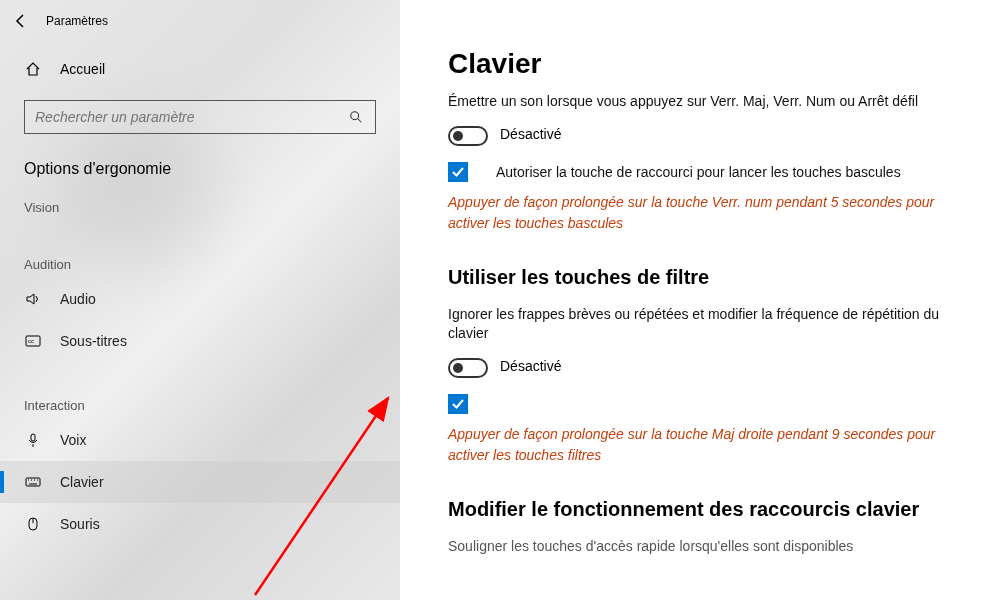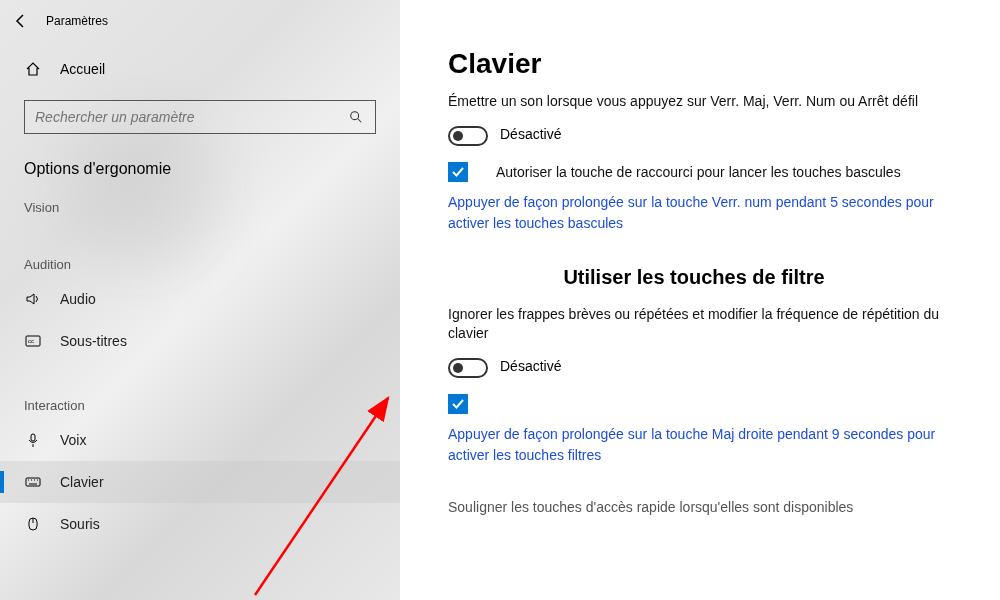--- a/index.html
+++ b/index.html
@@ -154,31 +154,31 @@
       display: flex;
       align-items: center;
       justify-content: center;
       flex-shrink: 0;
       cursor: pointer;
     }
     .checkbox svg { width: 14px; height: 14px; }
     .checkbox-text { font-size: 14px; color: #111; padding-top: 1px; }
     .subtext {
       font-size: 14px;
-      color: #1d4ed8;
+      color: #c2410c;
       line-height: 1.5;
       margin-bottom: 32px;
       max-width: 520px;
+      font-style: italic;
     }
     h2.section-heading {
       font-size: 20px;
       font-weight: 600;
       margin-bottom: 16px;
       margin-top: 6px;
-      text-align: center;
     }
     .arrow-overlay {
       position: absolute;
       pointer-events: none;
       z-index: 10;
     }
   </style>
 </head>
 <body>
 
@@ -305,20 +305,21 @@
     </div>
     <div class="checkbox-row">
       <div class="checkbox">
         <svg viewBox="0 0 14 14">
             <path d="M2 7 L5.5 10.5 L12 3" stroke="#fff" stroke-width="2" fill="none"></path>
           </svg>
       </div>
     </div>
     <p class="subtext">Appuyer de façon prolongée sur la touche Maj droite pendant 9 secondes pour activer les touches filtres</p>
 
+    <h2 class="section-heading">Modifier le fonctionnement des raccourcis clavier</h2>
     <p class="desc" style="color:#555">Souligner les touches d'accès rapide lorsqu'elles sont disponibles</p>
   </main>
 </div>
 
 <svg class="arrow-overlay" style="left:240px; top:390px;" width="160" height="210">
   <defs>
     <marker id="arrowhead" markerWidth="10" markerHeight="8" refX="9" refY="4" orient="auto">
       <polygon points="0 0, 10 4, 0 8" fill="#ff0000"></polygon>
     </marker>
   </defs>

